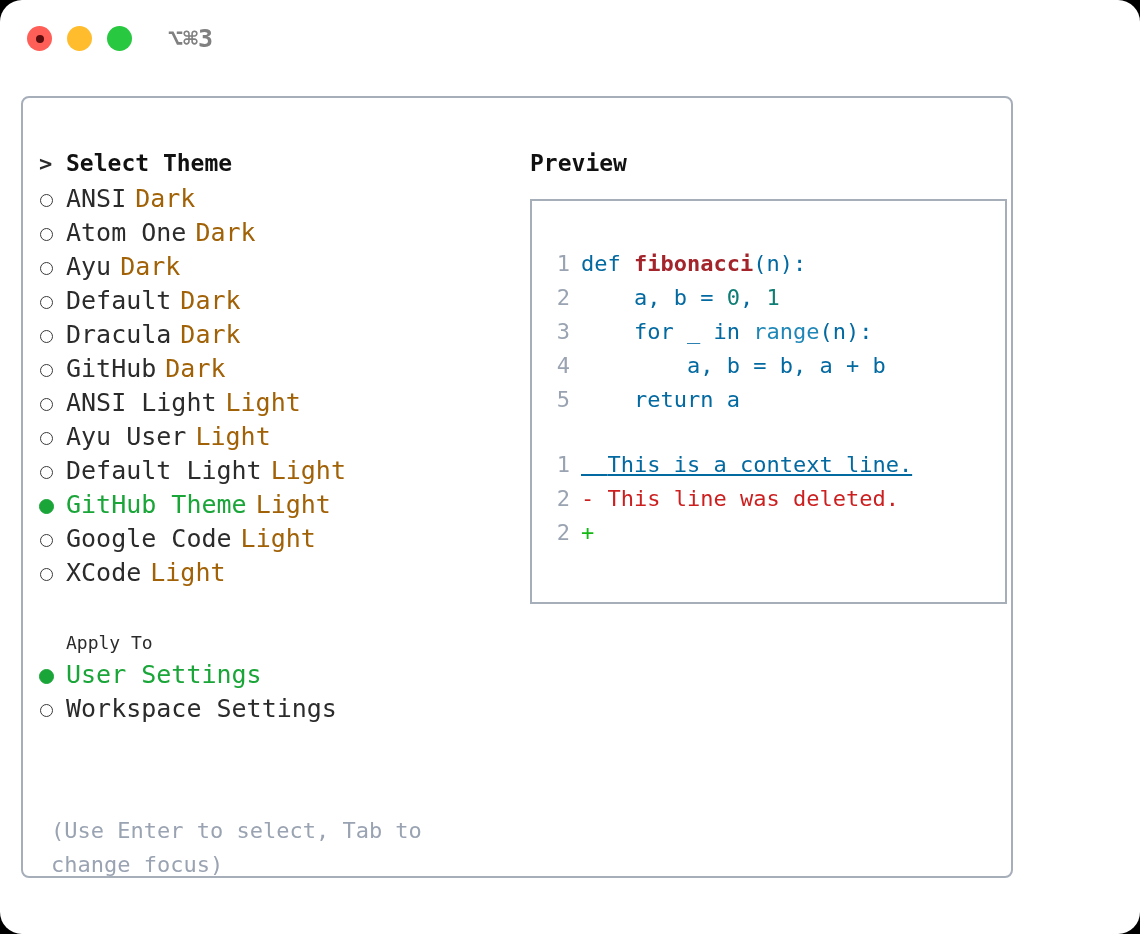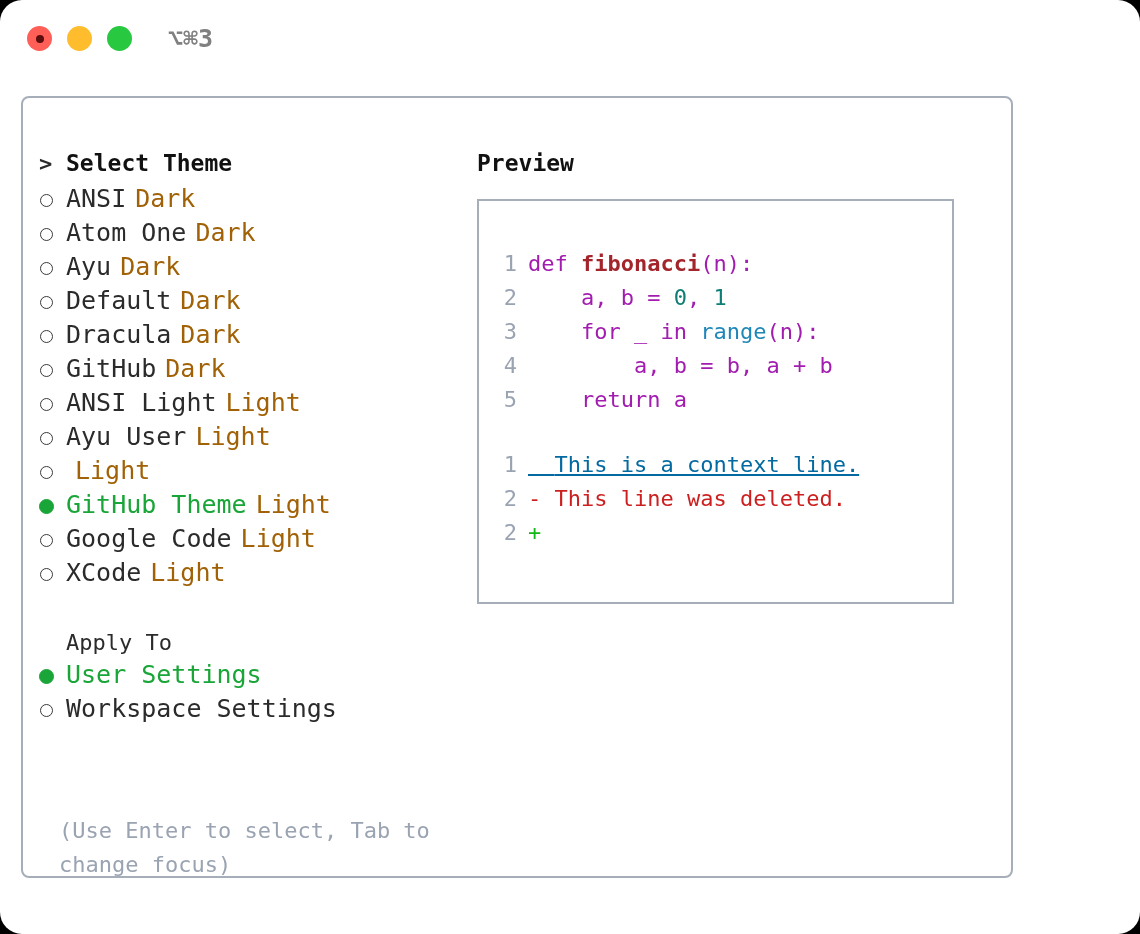--- a/index.html
+++ b/index.html
@@ -135,42 +135,42 @@
   .theme-name { color: #2b2b2b; }
   .theme-name.sel { color: #1aa538; }
   .theme-tag {
     color: #a16207;
     margin-left: 9px;
   }
   .spacer-row { height: 34px; }
 
   #apply-header {
     padding-left: 27px;
-    font-size: 22px;
+    font-size: 18px;
     color: #2b2b2b;
     height: 34px;
     line-height: 34px;
     white-space: pre;
   }
 
   #hint {
     position: absolute;
-    left: 20px;
+    left: 12px;
     top: 664px;
     width: 420px;
     font-size: 22px;
     line-height: 34px;
     color: #9aa3b2;
     white-space: pre-wrap;
   }
 
   
   #right-col {
     position: absolute;
-    left: 454px;
+    left: 507px;
     top: 52px;
     width: 490px;
   }
   #preview-title {
     font-size: 23px;
     font-weight: bold;
     color: #111111;
     height: 34px;
     white-space: pre;
   }
@@ -197,21 +197,21 @@
     white-space: pre;
   }
   .lineno {
     display: inline-block;
     width: 26px;
     flex: none;
     text-align: right;
     color: #9aa3b2;
     margin-right: 11px;
   }
-  .code-text { color: #a21caf; }
+  .code-text { color: #0369a1; }
   .blank-row { height: 31px; }
   .tok-fn   { color: #a3252b; font-weight: bold; }
   .tok-num  { color: #0e7d73; }
   .tok-call { color: #1f87b8; }
   .diff-ctx { color: #0369a1; text-decoration: underline; }
   .diff-del { color: #cc1f1f; }
   .diff-add { color: #14b814; }
 </style>
 </head>
 <body>
@@ -277,20 +277,21 @@
       </div>
 
       <div class="list-row">
         <span class="radio-dot"></span>
         <span class="theme-name">Ayu User</span>
         <span class="theme-tag">Light</span>
       </div>
 
       <div class="list-row">
         <span class="radio-dot"></span>
+        <span class="theme-name">Default Light</span>
         <span class="theme-tag">Light</span>
       </div>
 
       <div class="list-row">
         <span class="radio-dot on"></span>
         <span class="theme-name sel">GitHub Theme</span>
         <span class="theme-tag">Light</span>
       </div>
 
       <div class="list-row">

